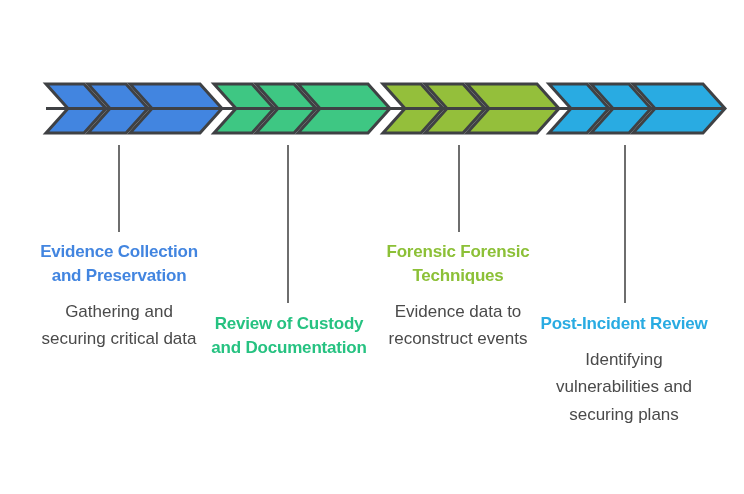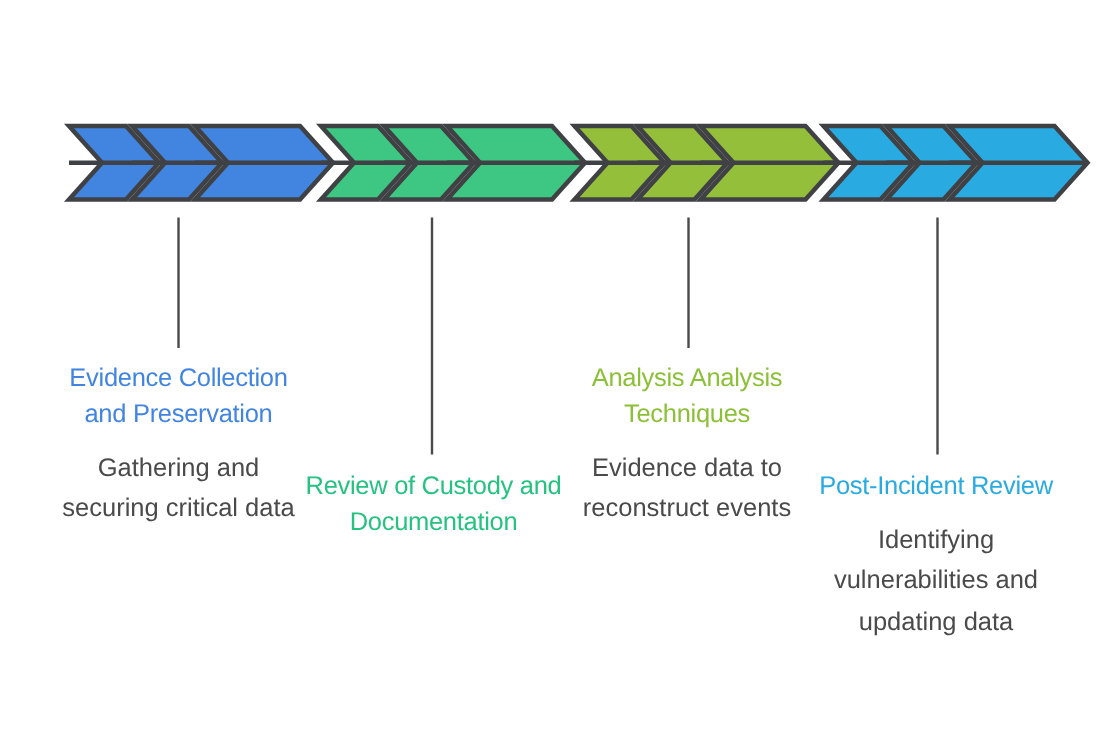--- a/index.html
+++ b/index.html
@@ -24,21 +24,21 @@
     top: 0;
     width: 744px;
     height: 494px;
     pointer-events: none;
   }
   .stage-col {
     position: absolute;
     text-align: center;
   }
   .stage-title {
-    font-weight: normal;
+    font-weight: bold;
     font-size: 17px;
     line-height: 1.42;
     letter-spacing: -0.2px;
     margin: 0;
   }
   .stage-desc {
     font-size: 17px;
     line-height: 1.6;
     color: #4a4a4a;
     margin: 10px 0 0 0;
@@ -82,22 +82,22 @@
 
   <div id="cols">
       <div class="stage-col" style="left: 34px; top: 240px; width: 170px;">
         <div class="stage-title" style="color: rgb(66, 133, 224);">Evidence Collection and Preservation</div>
         <div class="stage-desc">Gathering and securing critical data</div>
       </div>
       <div class="stage-col" style="left: 200px; top: 312px; width: 178px;">
         <div class="stage-title" style="color: rgb(38, 194, 129);">Review of Custody and Documentation</div>
       </div>
       <div class="stage-col" style="left: 372px; top: 240px; width: 172px;">
-        <div class="stage-title" style="color: rgb(140, 192, 55);">Analysis Analysis Techniques</div>
+        <div class="stage-title" style="color: rgb(140, 192, 55);">Forensic Forensic Techniques</div>
         <div class="stage-desc">Evidence data to reconstruct events</div>
       </div>
       <div class="stage-col" style="left: 538px; top: 312px; width: 172px;">
         <div class="stage-title" style="color: rgb(41, 171, 226);">Post-Incident Review</div>
-        <div class="stage-desc">Identifying vulnerabilities and updating data</div>
+        <div class="stage-desc">Identifying vulnerabilities and securing plans</div>
       </div>
     </div>
 
 </div>
 
 </body></html>

